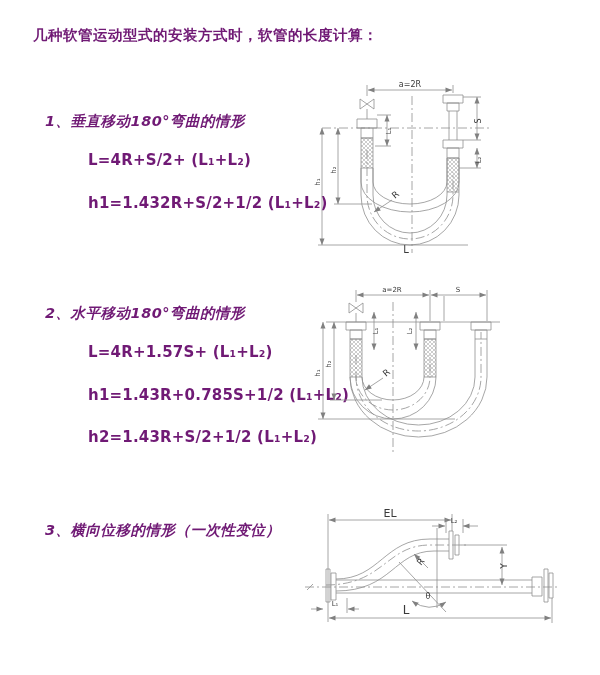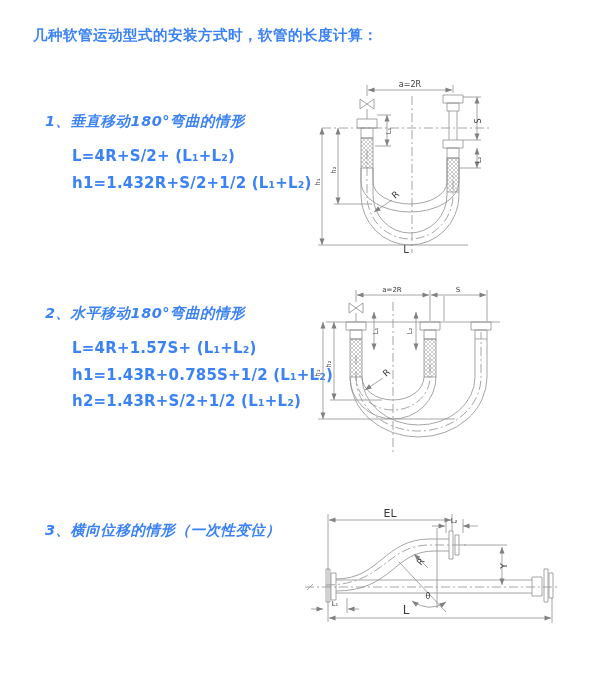--- a/index.html
+++ b/index.html
@@ -1,24 +1,24 @@
 <!DOCTYPE html>
 <html><head>
 <meta charset="utf-8">
 <style>
   html,body{margin:0;padding:0;}
   body{width:600px;height:675px;background:#ffffff;}
   .page{position:relative;width:600px;height:675px;background:#ffffff;overflow:hidden;
-        font-family:"DejaVu Sans","Liberation Sans",sans-serif;color:#3b82f6;}
+        font-family:"DejaVu Sans","Liberation Sans",sans-serif;color:#701a75;}
   .title{position:absolute;left:33px;top:26px;font-size:14.5px;font-weight:bold;letter-spacing:.5px;margin:0;}
   .section{position:absolute;left:45px;}
   .sec1{top:112px}.sec2{top:304px}.sec3{top:521px}
   .sec-heading{font-size:14.5px;font-weight:bold;letter-spacing:.5px;margin:0;font-style:italic;}
   .formulas{margin:12px 0 0 27px;}
-  .formula{font-size:15px;font-weight:bold;margin:0;height:26.5px;line-height:26.5px;white-space:pre;letter-spacing:.2px;}
+  .formula{font-size:15px;font-weight:bold;margin:16px;height:26.5px;line-height:26.5px;white-space:pre;letter-spacing:.2px;}
   .diag{position:absolute;}
   .diag line,.diag path,.diag rect{vector-effect:non-scaling-stroke;}
   .dtxt text{fill:#3a3a3a;stroke:none;font-family:"DejaVu Sans",sans-serif;}
 </style>
 </head>
 <body>
 
 <div class="page">
 
   <h1 class="title">几种软管运动型式的安装方式时，软管的长度计算：</h1>

